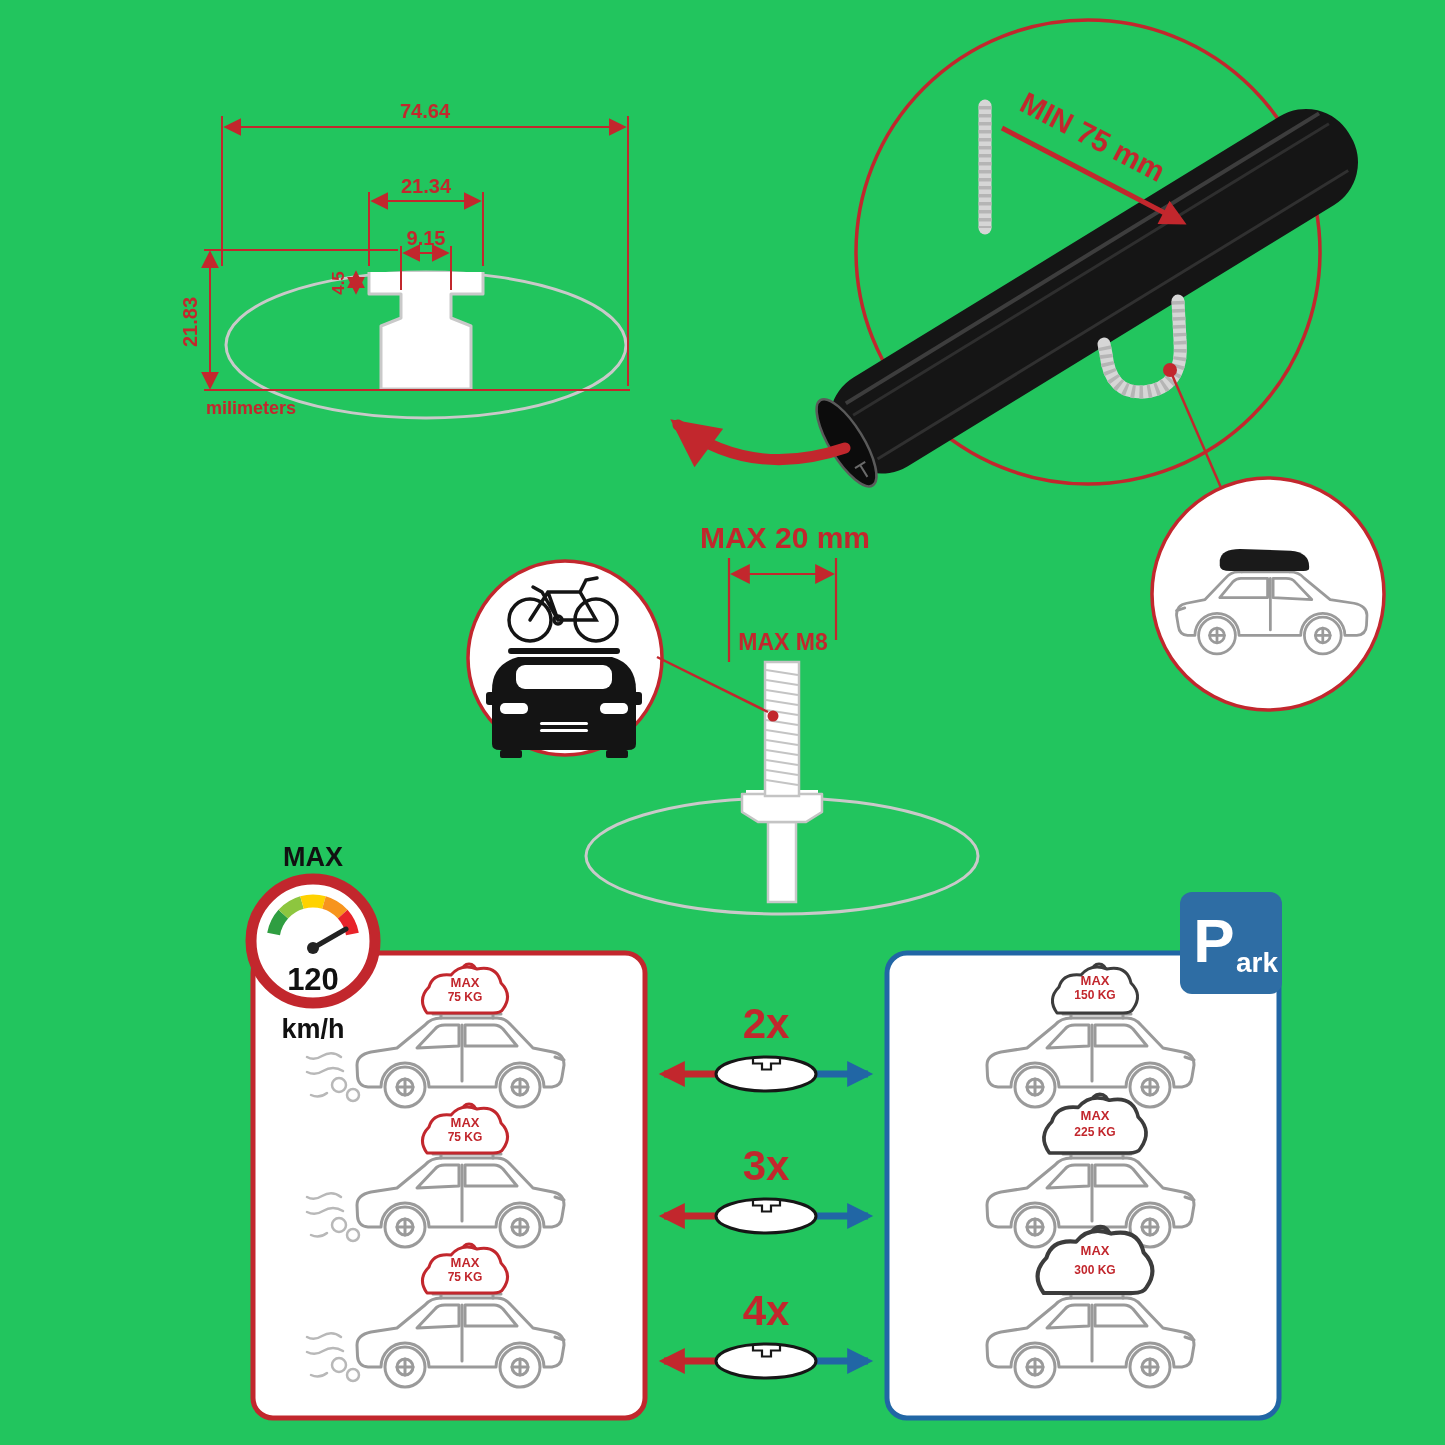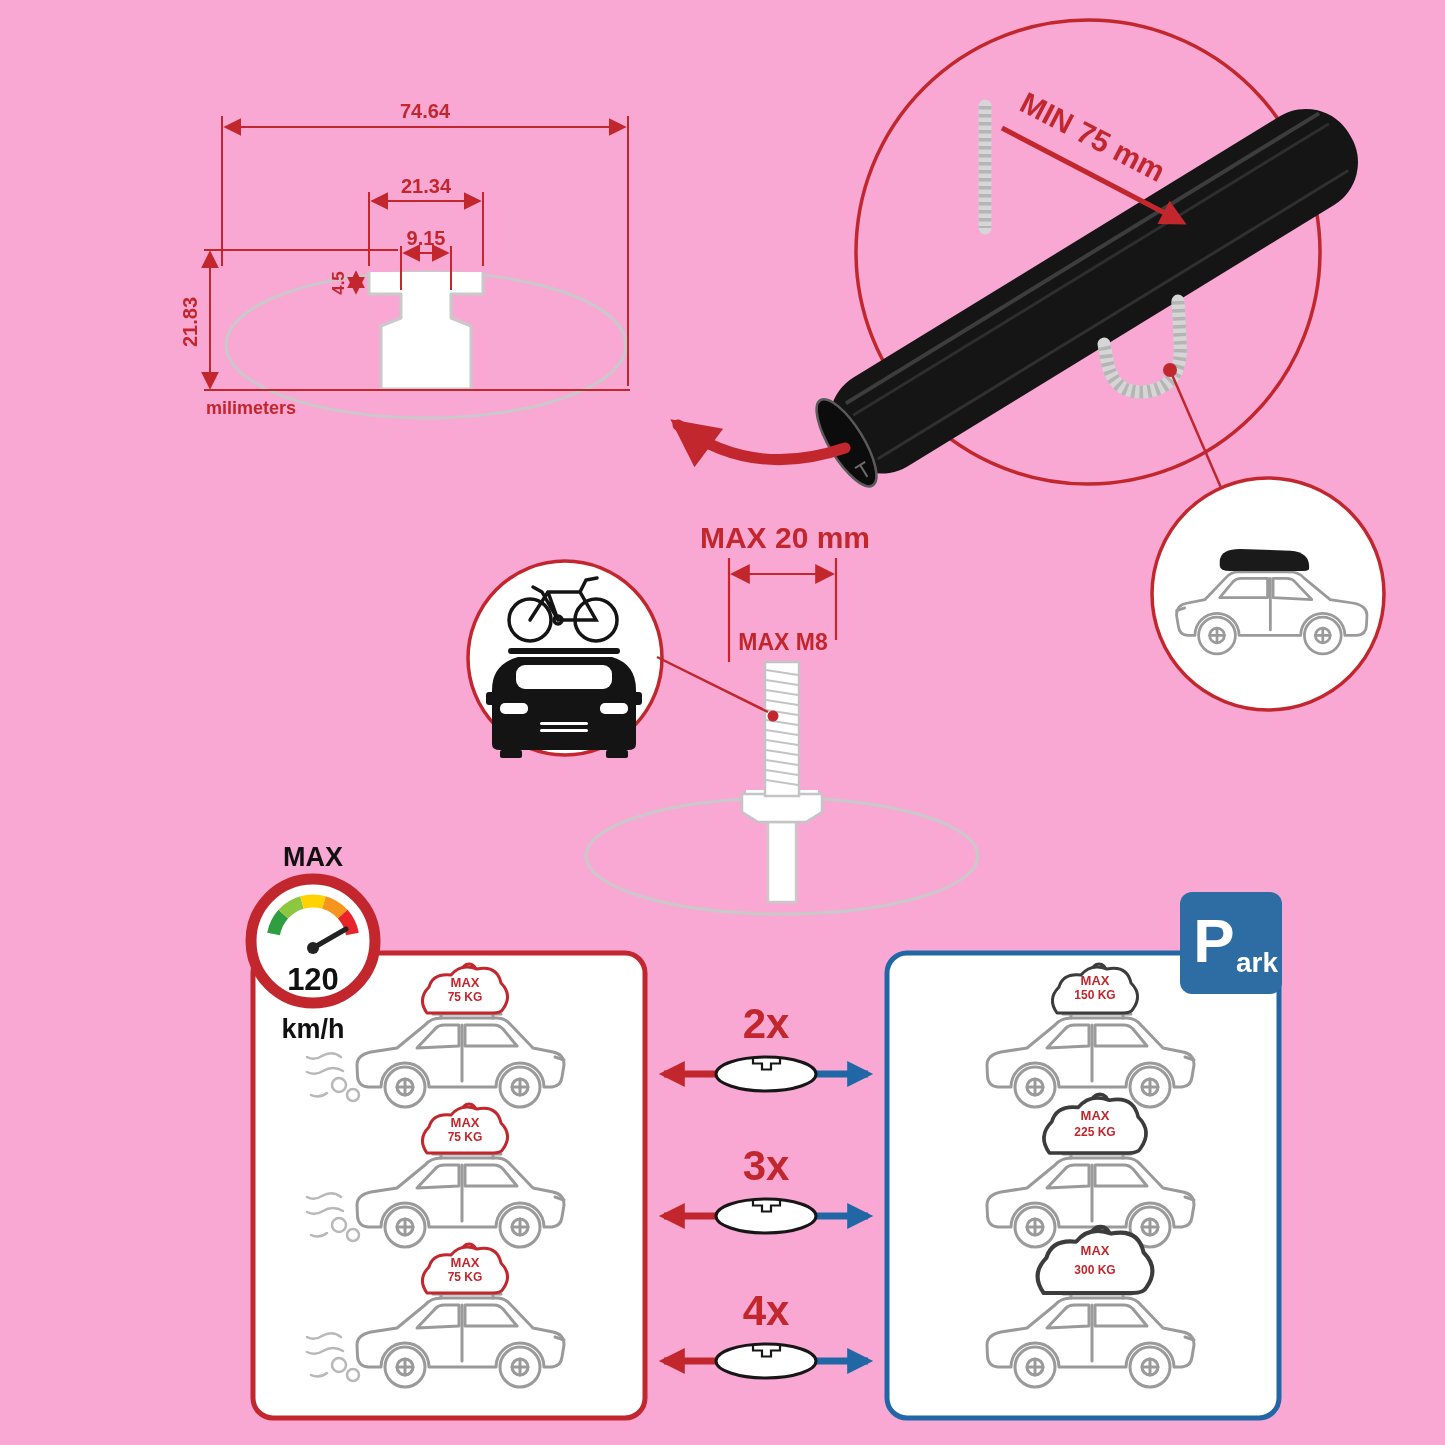--- a/index.html
+++ b/index.html
@@ -1,17 +1,17 @@
 <!DOCTYPE html>
 <html><head>
 <meta charset="utf-8">
 <style>
   html,body { margin:0; padding:0; background:#ffffff; }
   .canvas {
-    position:relative; width:1445px; height:1445px; background:#f9a8d4;
+    position:relative; width:1445px; height:1445px; background:#22c55e;
     font-family:"Liberation Sans", sans-serif; overflow:hidden;
   }
   svg { position:absolute; left:0; top:0; }
   text { font-family:"Liberation Sans", sans-serif; }
   .dim      { fill:#c2272d; font-weight:700; font-size:20px; }
   .dim-sm   { fill:#c2272d; font-weight:700; font-size:17px; }
   .red-lg   { fill:#c2272d; font-weight:700; font-size:30px; }
   .red-md   { fill:#c2272d; font-weight:700; font-size:23px; }
   .units    { fill:#c2272d; font-weight:700; font-size:18px; }
   .gauge-t  { fill:#111111; font-weight:700; font-size:27px; }

